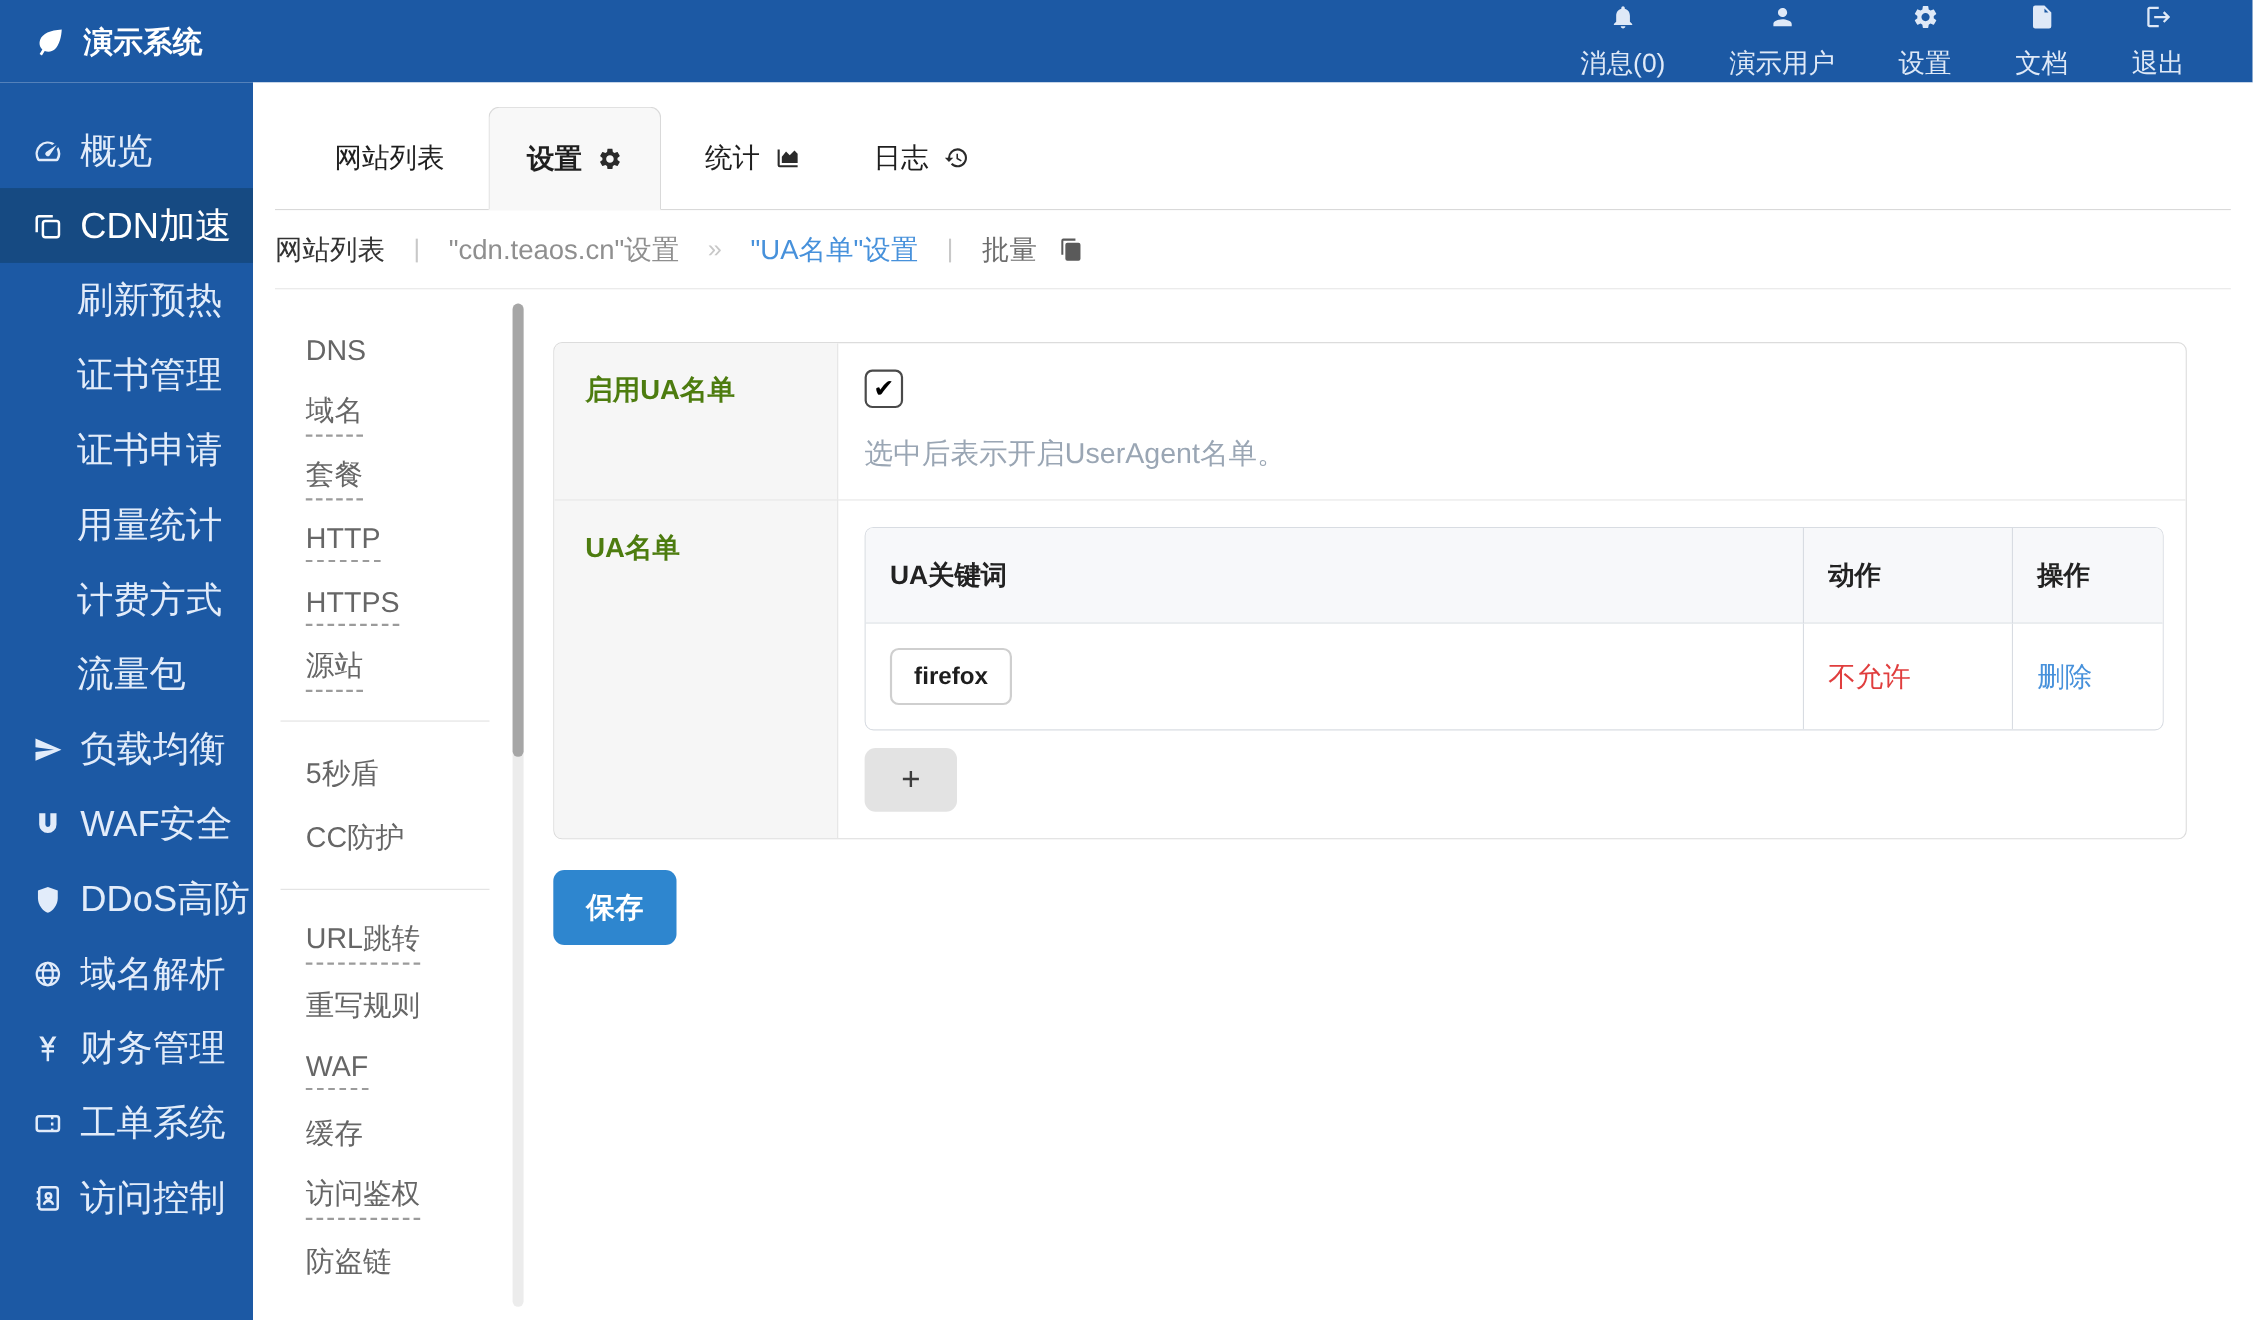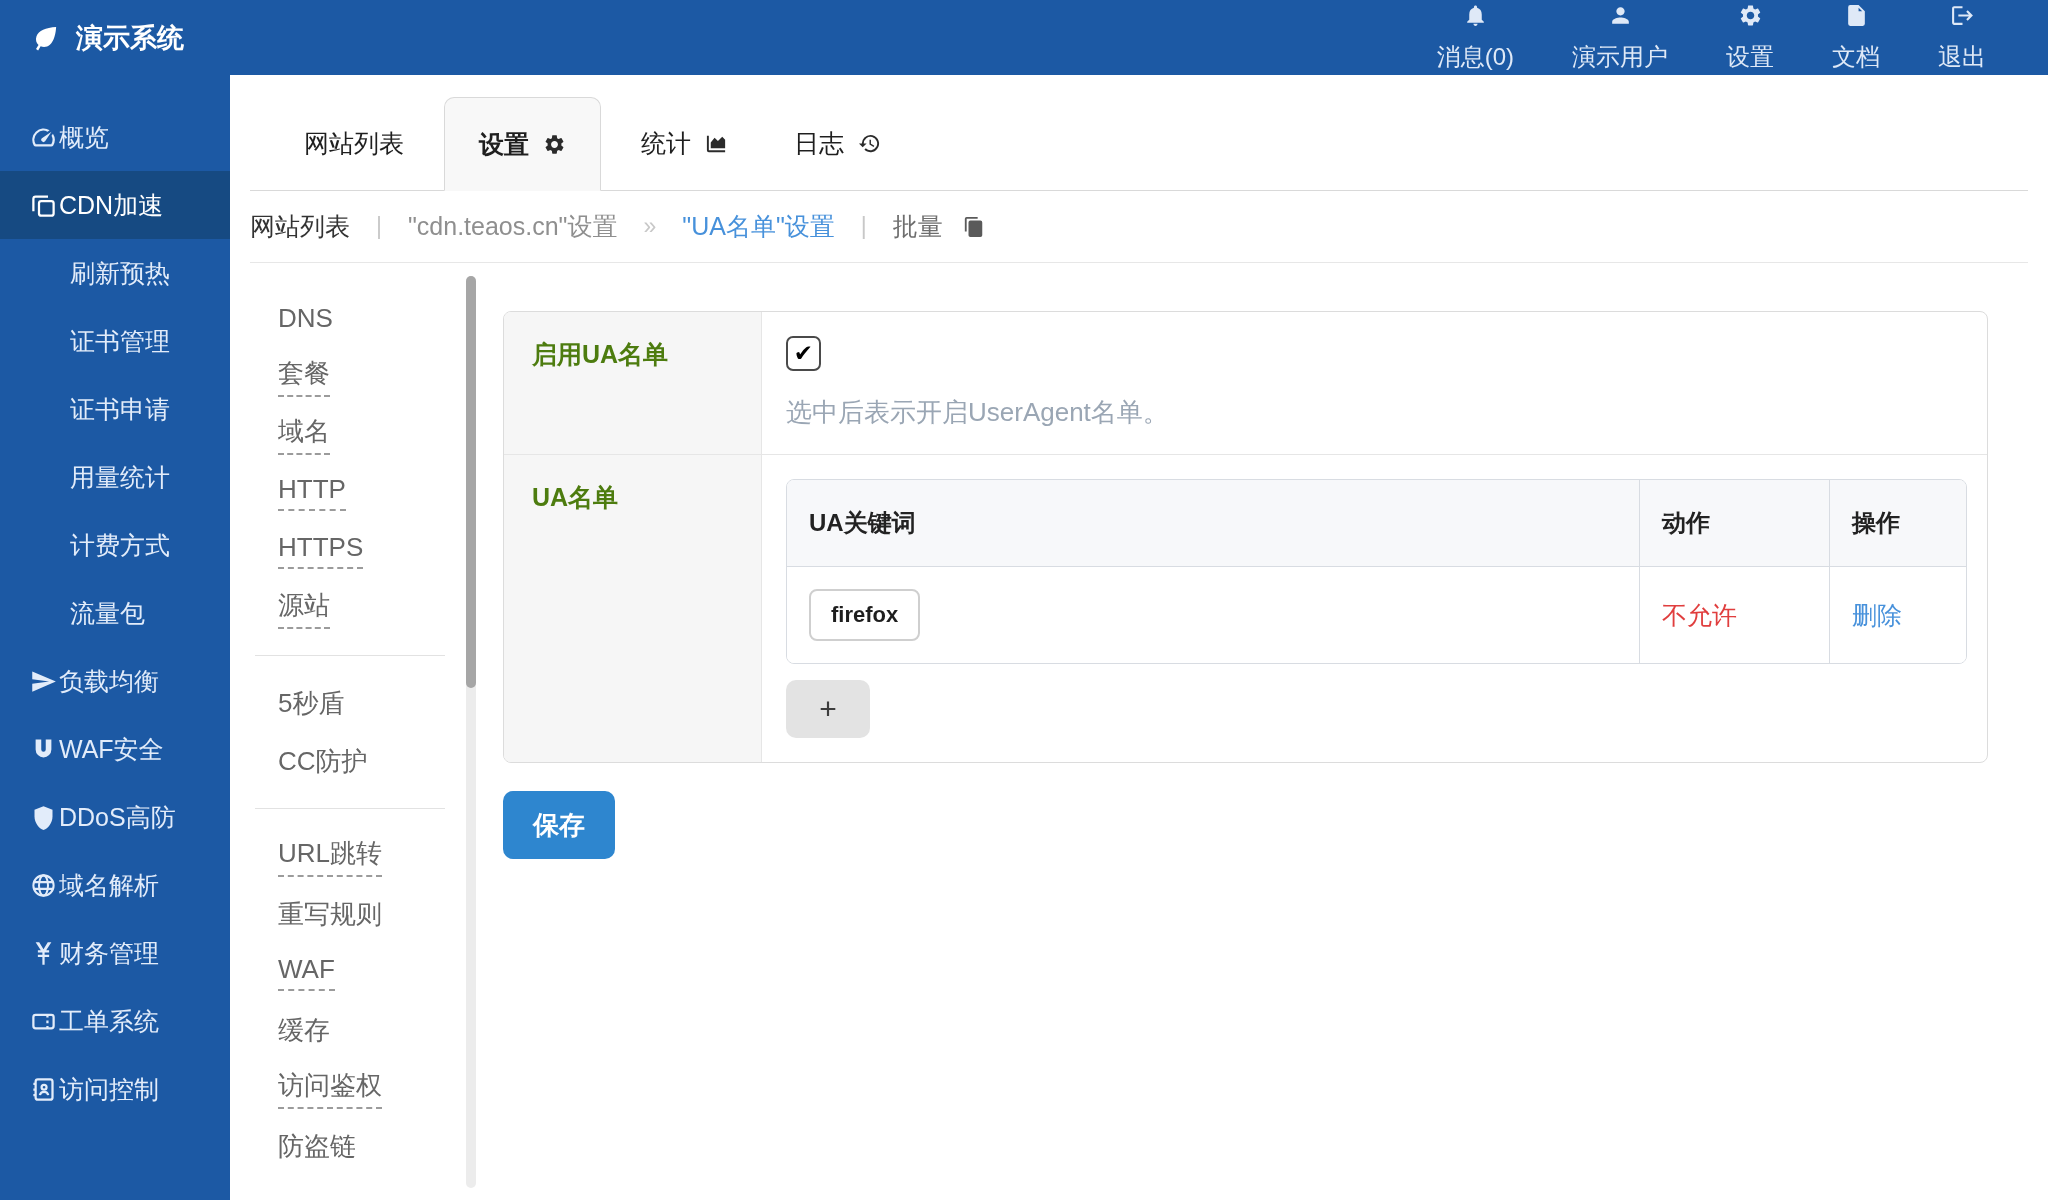--- a/index.html
+++ b/index.html
@@ -9,22 +9,22 @@
   .app-header{height:75px;background:var(--primary);display:flex;align-items:center;
               justify-content:space-between;padding:0 62px 0 30px;box-sizing:border-box;}
   .logo{display:flex;align-items:center;gap:16px;color:#fff;font-size:27px;font-weight:bold;}
   .logo .icon svg{width:30px;height:30px;display:block;}
   .header-nav{display:flex;gap:58px;}
   .hnav-item{display:flex;align-items:center;gap:13px;color:#dfe9f7;font-size:24px;cursor:pointer;flex-direction:column;}
   .hnav-item .icon svg{width:25px;height:25px;display:block;}
   
   .body-row{display:flex;height:1125px;}
   .sidebar{width:230px;flex-shrink:0;background:var(--primary);padding-top:28px;box-sizing:border-box;}
-  .side-item{height:68px;display:flex;align-items:center;padding-left:28px;
-             color:#e2ecfa;font-size:25px;cursor:pointer;}
+  .side-item{height:68px;display:flex;align-items:center;padding-left:28px;gap:14px;
+             color:#e2ecfa;font-size:33px;cursor:pointer;}
   .side-item .icon{width:31px;display:flex;justify-content:center;}
   .side-item .icon svg{width:27px;height:27px;display:block;}
   .side-item.sub{padding-left:70px;}
   .side-item.active{background:var(--active);color:#fff;}
   .content{flex:1;background:#fff;position:relative;}
   
   .tabs{margin:22px 20px 0 20px;padding-left:28px;display:flex;height:94px;
         border-bottom:1px solid #d9d9d9;box-sizing:border-box;}
   .tab{display:flex;align-items:center;gap:14px;padding:0 26px;margin-right:14px;
        font-size:25px;color:#1f1f1f;cursor:pointer;}
@@ -284,24 +284,24 @@
             </span>
           </div>
         </div>
 
       <div class="main-row">
         <div class="settings-menu" id="settings-menu">
             <div class="menu-item">
               <span>DNS</span>
             </div>
             <div class="menu-item">
+              <span class="dashed">域名</span>
+            </div>
+            <div class="menu-item">
               <span class="dashed">套餐</span>
-            </div>
-            <div class="menu-item">
-              <span class="dashed">域名</span>
             </div>
             <div class="menu-item">
               <span class="dashed">HTTP</span>
             </div>
             <div class="menu-item">
               <span class="dashed">HTTPS</span>
             </div>
             <div class="menu-item">
               <span class="dashed">源站</span>
             </div>

